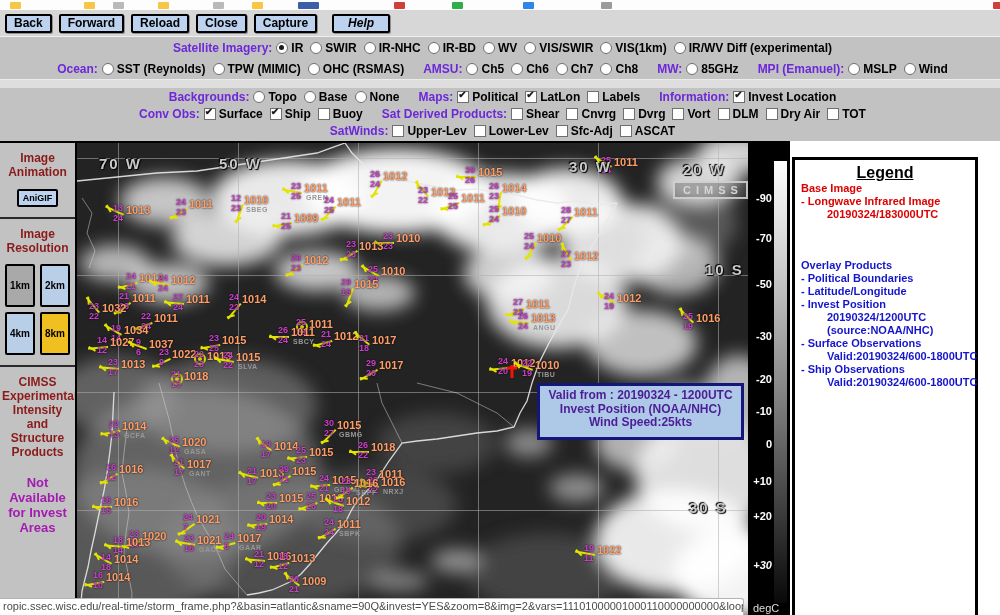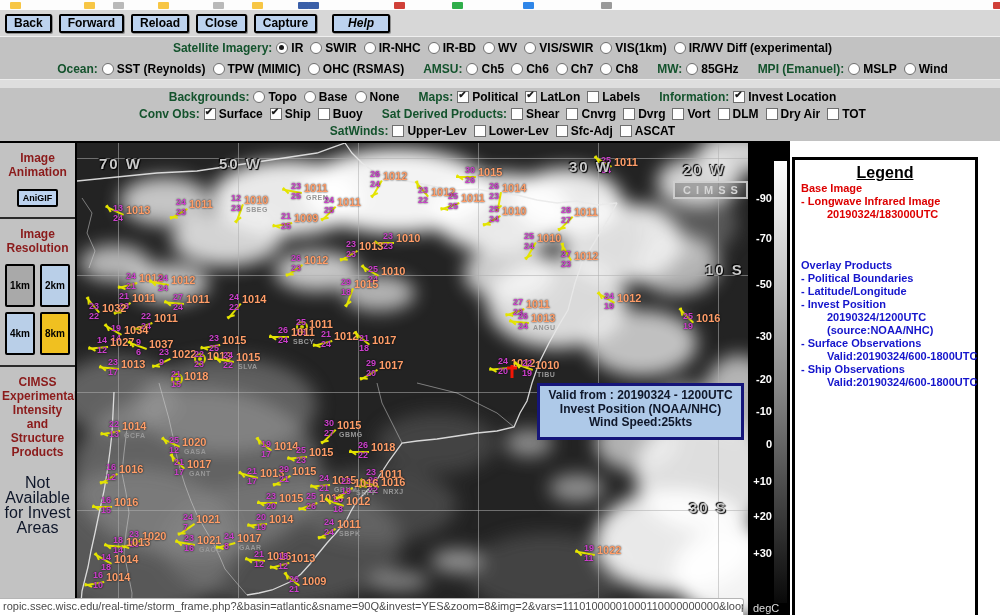--- a/index.html
+++ b/index.html
@@ -13,37 +13,37 @@
            border-bottom:1px solid #efefef;display:flex;align-items:center;gap:7px;padding-left:5px;box-sizing:border-box;}
   .tb-btn{background:#bcd2ee;border:2px solid #000;border-radius:2px;font-weight:bold;font-size:12px;
           color:#000;padding:1px 7px;line-height:13px;box-shadow:1px 1px 0 #909090;cursor:pointer;}
   .tb-btn.italic{font-style:italic;margin-left:8px;padding:1px 14px;}
   
   .controls{position:absolute;top:37px;left:0;width:1000px;height:104px;background:#c2c2c2;
             font-size:12px;font-weight:bold;color:#000;}
   .ctrl-line{display:flex;justify-content:center;align-items:center;height:21px;white-space:nowrap;}
   .ctrl-line.short{height:17px;}
   .ctrl-gap{height:8px;background:#dedede;border-top:1px solid #ececec;}
-  .ctrl-label{color:#14532d;margin:0 4px 0 12px;}
+  .ctrl-label{color:#6d28d9;margin:0 4px 0 12px;}
   .ctrl-item{display:inline-flex;align-items:center;margin-right:7px;cursor:pointer;}
   .rbox{width:10px;height:10px;border-radius:50%;background:#fefefe;border:1px solid #6f6f6f;margin-right:3px;position:relative;flex:none;}
   .cbox{width:10px;height:10px;background:#fefefe;border:1px solid #6f6f6f;margin-right:3px;position:relative;flex:none;}
   .rbox.on::after{content:"";position:absolute;left:2px;top:2px;width:5px;height:5px;border-radius:50%;background:#1a1a1a;}
   .cbox.on::after{content:"\2714";position:absolute;left:0px;top:-3px;font-size:10px;color:#1a1a1a;}
   
   .main{position:absolute;top:141px;left:0;width:1000px;height:474px;}
   .sidebar{position:absolute;left:0;top:0;width:75px;height:474px;background:#c2c2c2;border-top:2px solid #000;
            box-sizing:border-box;text-align:center;}
   .sb-sec{padding:8px 2px 10px 2px;border-bottom:2px solid #2a2a2a;}
   .sb-title{color:#8b1b1b;font-weight:bold;font-size:12px;line-height:14px;}
   .anigif{display:inline-block;margin-top:10px;background:#bcd2ee;border:2px solid #000;border-radius:2px;
           font-size:9px;font-weight:bold;padding:2px 4px;cursor:pointer;}
   .res-grid{display:grid;grid-template-columns:30px 30px;gap:5px;justify-content:center;margin-top:9px;}
   .res-btn{border:2px solid #000;border-radius:2px;font-size:10px;font-weight:bold;padding:14px 0;cursor:pointer;}
-  .sb-black{color:#0f172a;font-weight:normal;font-size:16px;line-height:15px;margin-top:16px;}
+  .sb-black{color:#a21caf;font-weight:bold;font-size:13px;line-height:15px;margin-top:16px;}
   
   .map{position:absolute;left:75px;top:0;width:673px;height:474px;background:#202020;overflow:hidden;
        border-top:2px solid #000;border-left:2px solid #000;box-sizing:content-box;}
   .map svg.bgsvg{position:absolute;left:0;top:0;}
   .grid-v{position:absolute;top:0;width:1px;height:474px;background:rgba(175,175,175,.55);}
   .grid-h{position:absolute;left:0;height:1px;width:673px;background:rgba(175,175,175,.55);}
   .map-label{position:absolute;color:#c9c9c9;font-size:15px;font-weight:bold;letter-spacing:2px;
              text-shadow:1px 1px 1px #000,-1px -1px 1px #000;z-index:3;}
   .cimss-logo{position:absolute;border:2px solid rgba(215,215,215,.85);color:#d6d6d6;background:rgba(70,70,70,.35);
               font-size:11px;font-weight:bold;letter-spacing:5px;padding:1px 3px 1px 8px;z-index:3;}
@@ -51,21 +51,21 @@
   .st-p{position:absolute;left:-3px;top:-13px;color:#ff9d68;font-size:11px;font-weight:bold;white-space:nowrap;text-shadow:0 0 2px #000;}
   .st-t{position:absolute;left:-16px;top:-14px;color:#cb3fcb;font-size:9px;font-weight:bold;text-shadow:0 0 2px #000;}
   .st-d{position:absolute;left:-16px;top:-4px;color:#cb3fcb;font-size:9px;font-weight:bold;text-shadow:0 0 2px #000;}
   .st-id{position:absolute;left:-1px;top:-1px;color:#979797;font-size:7px;font-weight:bold;letter-spacing:.5px;white-space:nowrap;}
   .barb{position:absolute;left:-5px;top:-3px;width:2px;height:20px;background:#e4e400;transform-origin:top left;}
   .barb i{position:absolute;left:0;bottom:0;width:8px;height:2px;background:#e4e400;transform:rotate(-55deg);transform-origin:left bottom;}
   .circ{position:absolute;left:-16px;top:-10px;width:8px;height:8px;border:2px solid #d8d800;border-radius:50%;}
   .circ::after{content:"";position:absolute;left:2px;top:2px;width:4px;height:4px;background:#d8d800;border-radius:50%;}
   .invest{position:absolute;z-index:5;}
   .infobox{position:absolute;background:#aec9e8;border:3px solid #15157a;text-align:center;font-weight:bold;
-           font-size:12px;line-height:13.5px;color:#0f172a;box-sizing:border-box;padding-top:3px;z-index:6;}
+           font-size:12px;line-height:13.5px;color:#4c1d95;box-sizing:border-box;padding-top:3px;z-index:6;}
   
   .colorbar{position:absolute;left:748px;top:0;width:42px;height:474px;background:#000;}
   .cb-bar{position:absolute;left:26px;top:20px;width:13px;height:442px;
           background:linear-gradient(#ffffff 0%,#e6e6e6 12%,#bdbdbd 30%,#8a8a8a 50%,#555555 70%,#262626 88%,#090909 100%);}
   .cb-tick{position:absolute;left:0;width:24px;text-align:right;color:#fff;font-size:11px;font-weight:bold;}
   .cb-unit{position:absolute;bottom:1px;left:5px;color:#dedede;font-size:11px;font-weight:normal;}
   
   .legend{position:absolute;left:790px;top:16px;width:251px;height:474px;background:#fff;}
   .legend-box{position:absolute;left:2px;top:0;width:186px;height:474px;border:3px solid #000;border-bottom:none;
               box-sizing:border-box;padding:4px 4px 0 4px;}
@@ -1050,21 +1050,21 @@
       <div class="cb-unit">degC</div>
     <div class="cb-tick" style="top: 51px;">-90</div>
         <div class="cb-tick" style="top: 91px;">-70</div>
         <div class="cb-tick" style="top: 137px;">-50</div>
         <div class="cb-tick" style="top: 189px;">-30</div>
         <div class="cb-tick" style="top: 232px;">-20</div>
         <div class="cb-tick" style="top: 264px;">-10</div>
         <div class="cb-tick" style="top: 297px;">0</div>
         <div class="cb-tick" style="top: 334px;">+10</div>
         <div class="cb-tick" style="top: 369px;">+20</div>
-        <div class="cb-tick" style="top: 406px;">+30</div>
+        <div class="cb-tick" style="top: 418px; font-style: italic;">+30</div>
       </div>
 
     <div class="legend">
       <div class="legend-box">
         <div class="legend-title">Legend</div>
         <div id="legend-base">
             <div class="lg-line lg-red ind0">Base Image</div>
             <div class="lg-line lg-red ind0">- Longwave Infrared Image</div>
             <div class="lg-line lg-red ind1">20190324/183000UTC</div>
           </div>

